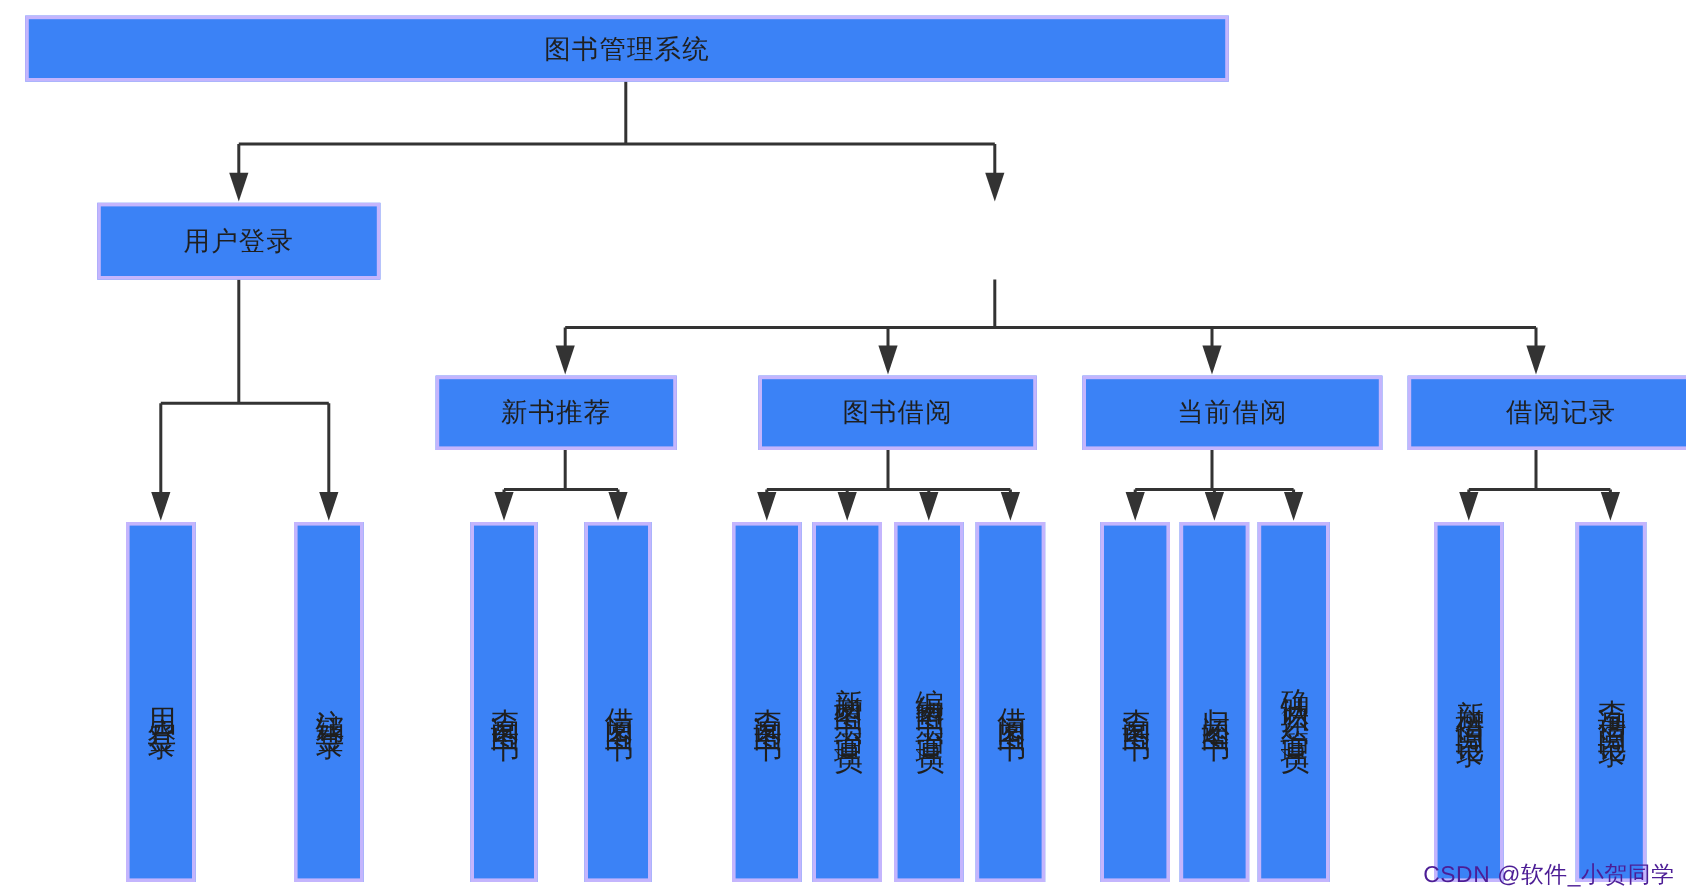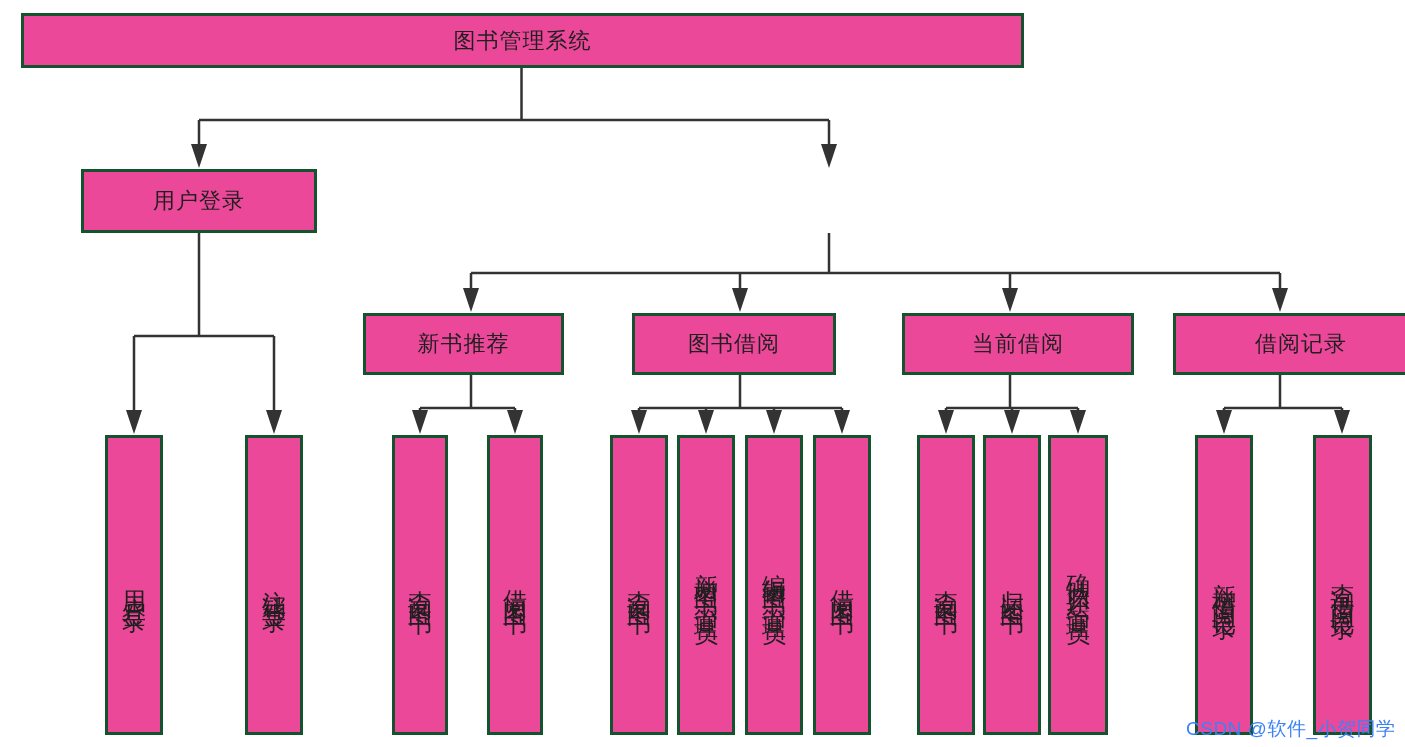--- a/index.html
+++ b/index.html
@@ -2,35 +2,35 @@
 <html><head>
 <meta charset="utf-8">
 <style>
   html,body { margin:0; padding:0; background:#ffffff; }
   #stage {
     position:relative; width:1405px; height:747px; background:#ffffff;
     font-family:"Liberation Sans", sans-serif; overflow:hidden;
   }
   #connectors { position:absolute; left:0; top:0; z-index:1; }
   .box {
-    position:absolute; background:#ec4899; border:3px solid #14532d;
+    position:absolute; background:#3b82f6; border:3px solid #c4b5fd;
     box-sizing:border-box; z-index:2;
     display:flex; align-items:center; justify-content:center;text-align:right;
   }
   .hlabel {
     font-size:22px; color:#1f1f1f; letter-spacing:1px; white-space:nowrap;
   }
   .vlabel {
     writing-mode:vertical-rl; text-orientation:mixed;
     font-size:24px; color:#1f1f1f; letter-spacing:7px; line-height:1;
     white-space:nowrap;
   }
   .watermark {
     position:absolute; left:1186px; top:716px; z-index:10;
-    font-size:19px; color:#3b82f6; letter-spacing:0.5px; white-space:nowrap;
+    font-size:19px; color:#4c1d95; letter-spacing:0.5px; white-space:nowrap;
   }
 </style>
 </head>
 <body>
 
 <div id="stage">
 
   <svg id="connectors" width="1405" height="747" viewBox="0 0 1405 747">
     <defs>
       <path id="arr" d="M -8 -24 L 8 -24 L 0 0 Z"></path>
@@ -76,24 +76,24 @@
     <span class="hlabel">图书管理系统</span>
   </div>
 
   <div class="box" style="left:81px;top:169px;width:236px;height:64px">
     <span class="hlabel">用户登录</span>
   </div>
 
   <div class="box" style="left:363px;top:313px;width:201px;height:62px">
     <span class="hlabel">新书推荐</span>
   </div>
-  <div class="box" style="left:632px;top:313px;width:204px;height:62px">
+  <div class="box" style="left:632px;top:313px;width:232px;height:62px">
     <span class="hlabel">图书借阅</span>
   </div>
-  <div class="box" style="left:902px;top:313px;width:232px;height:62px">
+  <div class="box" style="left:902px;top:313px;width:250px;height:62px">
     <span class="hlabel">当前借阅</span>
   </div>
   <div class="box" style="left:1173px;top:313px;width:256px;height:62px">
     <span class="hlabel">借阅记录</span>
   </div>
 
   <div class="box" style="left:105px;top:435px;width:58px;height:300px">
     <span class="vlabel">用户登录</span>
   </div>
   <div class="box" style="left:245px;top:435px;width:58px;height:300px">

